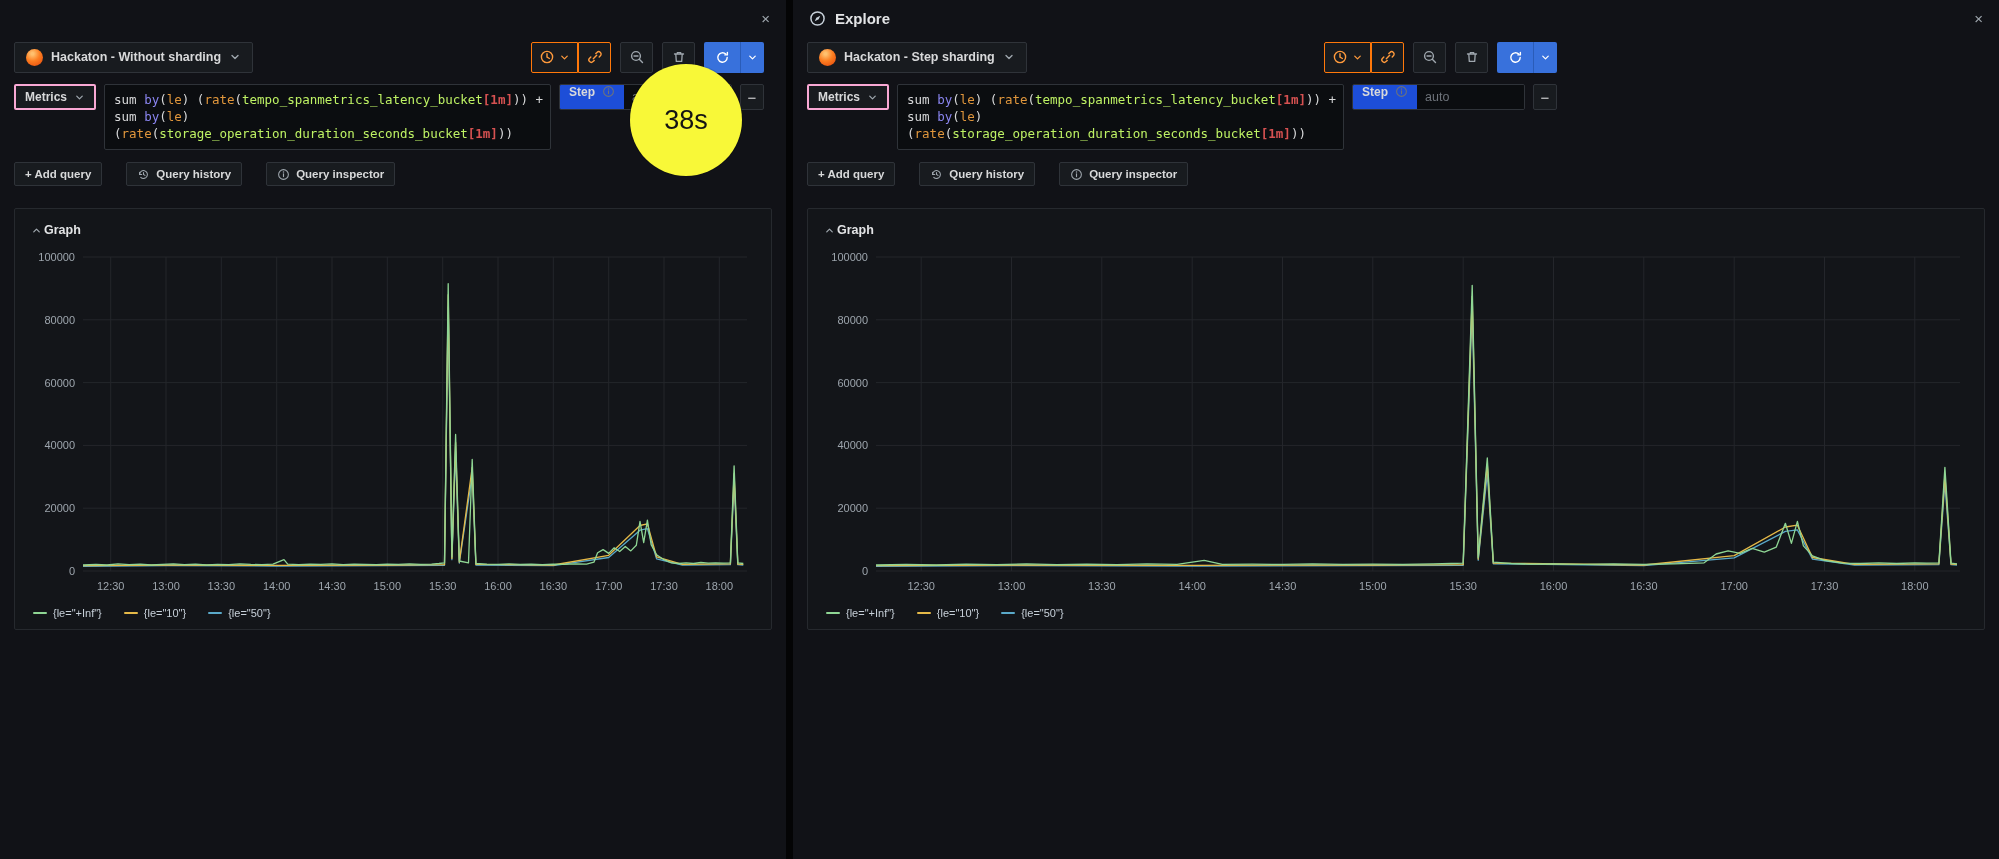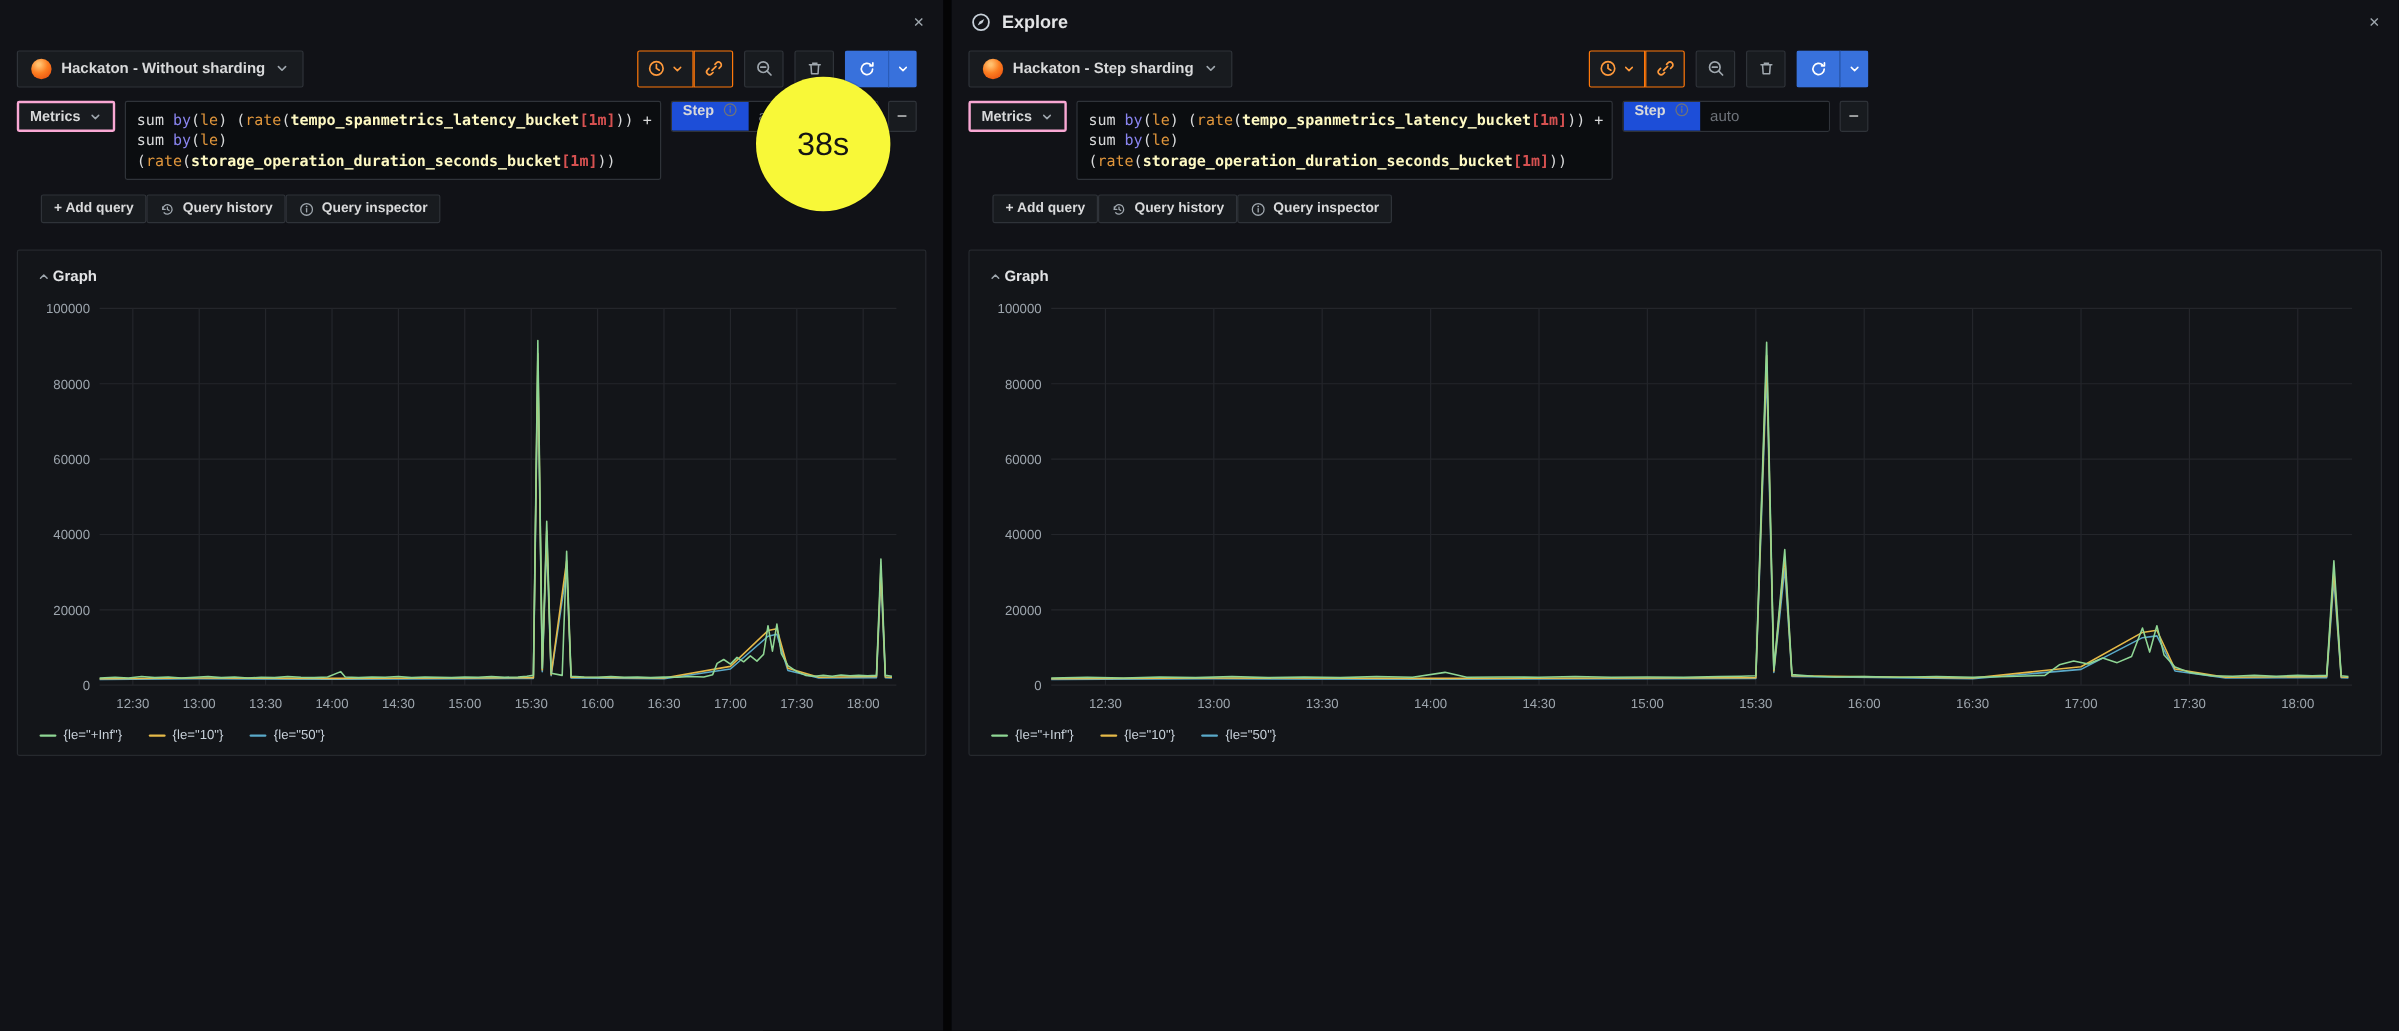--- a/index.html
+++ b/index.html
@@ -42,34 +42,34 @@
   .query-row { display:flex; align-items:flex-start; padding:6px 14px 0; max-width:778px; gap:8px; }
   .small-btn { height:26px; display:flex; align-items:center; gap:7px; background:#181b1f; border:2px solid #f9a8d4;
                border-radius:2px; padding:0 9px; font-size:12px; font-weight:700; color:#d8d9da; cursor:pointer; }
   .code-box { width:447px; flex:0 0 447px; background:#0b0d10; border:1px solid #2f3339; border-radius:2px;
               padding:6px 9px; font-family:"DejaVu Sans Mono", monospace; font-size:12.5px; line-height:17px;
               color:#d8d9da; min-height:66px; cursor:text; }
   .code-line { white-space:pre; }
   .c-p { color:#d8d9da; }
   .c-k { color:#8a85f0; }
   .c-f { color:#e0963c; }
-  .c-m { color:#fef9c3; font-weight:700; }
+  .c-m { color:#bef264; font-weight:400; }
   .c-d { color:#d65151; font-weight:700; }
 
   .step-group { display:flex; align-items:stretch; height:26px; border:1px solid #2f3339; border-radius:2px; overflow:hidden; }
   .step-label { background:#1d4ed8; display:flex; gap:7px; padding:0 9px;
                 font-size:12px; font-weight:700; color:#d8d9da; }
   .step-input { width:118px; background:#0b0d10; border:none; outline:none; color:#6e737a;
                 font-size:12.5px; padding:0 8px; font-family:"Liberation Sans", sans-serif; }
   .step-input::placeholder { color:#6e737a; }
   .minus-btn { width:26px; height:26px; margin-left:auto; background:#181b1f; border:1px solid #2f3339;
                border-radius:2px; color:#d8d9da; display:flex; align-items:center; justify-content:center;
                font-size:15px; cursor:pointer; }
 
-  .actions-row { display:flex; gap:0; padding:12px 14px 2px;margin-left:20px; }
+  .actions-row { display:flex; gap:24px; padding:12px 14px 2px; }
   .action-btn { height:24px; display:flex; align-items:center; gap:6px; background:#181b1f; border:1px solid #2f3339;
                 border-radius:2px; padding:0 10px; font-size:11.5px; font-weight:700; color:#d8d9da; cursor:pointer; }
   .action-btn .ic { color:#9fa7ae; display:flex; }
 
   .graph-panel { margin:20px 14px 0; border:1px solid #26292e; border-radius:2px; background:#131519; padding:10px 12px 8px; }
   .graph-header { display:flex; align-items:center; gap:2px; font-size:12.5px; font-weight:700;
                   color:#e3e4e6; padding:4px 4px 12px; cursor:pointer; }
   .graph-header .chev { color:#9fa7ae; display:flex; }
   .chart-wrap { width:100%; }
   .chart-wrap svg { display:block; }

